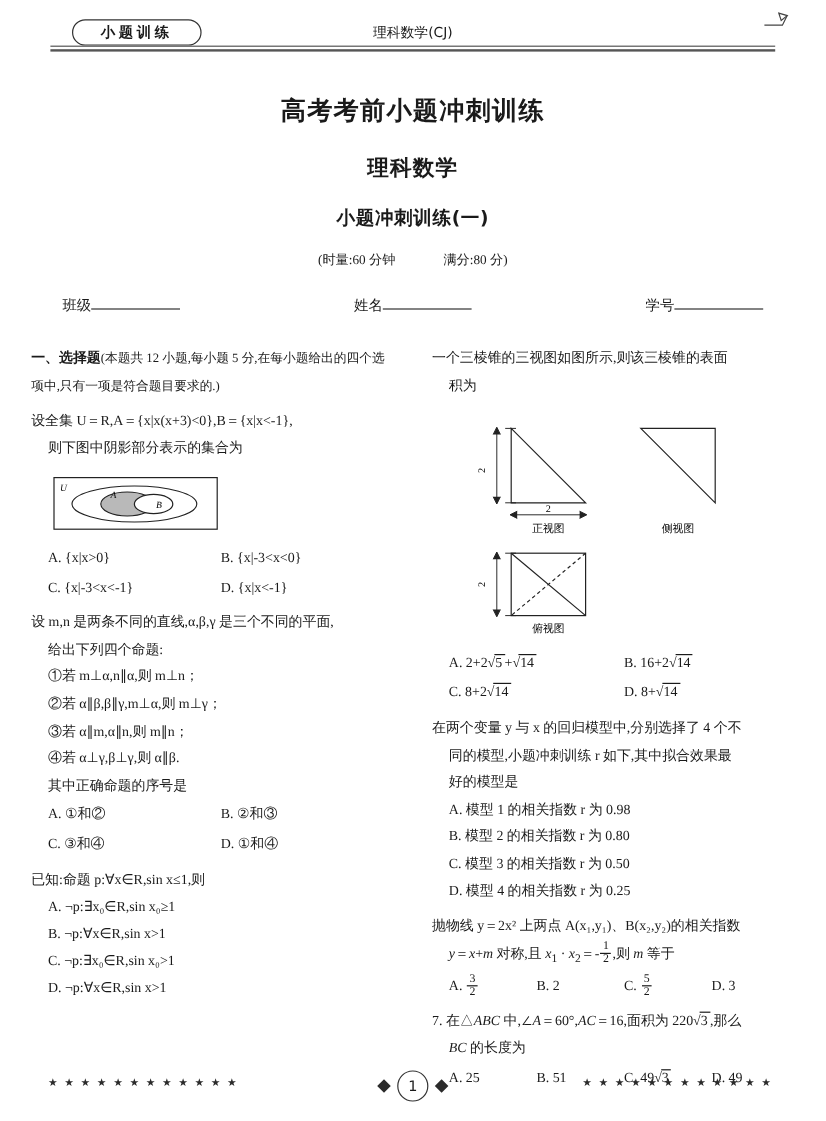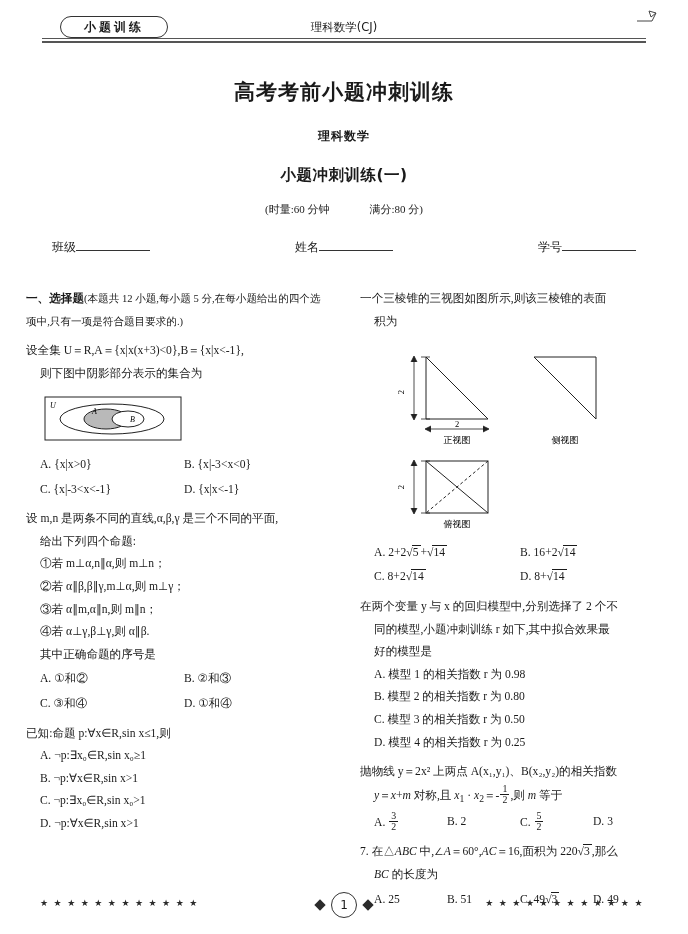--- a/index.html
+++ b/index.html
@@ -75,21 +75,21 @@
   .title1 {
     text-align: center;
     font-size: 21px;
     font-weight: bold;
     margin-top: 26px;
     letter-spacing: 1px;
     font-family: "DejaVu Sans", sans-serif;
   }
   .title2 {
     text-align: center;
-    font-size: 12px;
+    font-size: 18px;
     font-weight: bold;
     margin-top: 22px;
     letter-spacing: 1px;
     font-family: "DejaVu Sans", sans-serif;
   }
   .title3 {
     text-align: center;
     font-size: 15.5px;
     font-weight: bold;
     margin-top: 20px;
@@ -367,21 +367,21 @@
           <div>A. 2+2<span class="nowrap">√<span class="sqrt">5</span></span>+<span class="nowrap">√<span class="sqrt">14</span></span></div>
           <div>B. 16+2<span class="nowrap">√<span class="sqrt">14</span></span></div>
         </div>
         <div class="opts">
           <div>C. 8+2<span class="nowrap">√<span class="sqrt">14</span></span></div>
           <div>D. 8+<span class="nowrap">√<span class="sqrt">14</span></span></div>
         </div>
       </div>
 
       <div class="q">
-        <div class="qline">在两个变量 y 与 x 的回归模型中,分别选择了 2 个不</div>
+        <div class="qline">在两个变量 y 与 x 的回归模型中,分别选择了 4 个不</div>
         <div class="qbody">同的模型,小题冲刺训练 r 如下,其中拟合效果最</div>
         <div class="qbody">好的模型是</div>
         <div class="qbody">A. 模型 1 的相关指数 r 为 0.98</div>
         <div class="qbody">B. 模型 2 的相关指数 r 为 0.80</div>
         <div class="qbody">C. 模型 3 的相关指数 r 为 0.50</div>
         <div class="qbody">D. 模型 4 的相关指数 r 为 0.25</div>
       </div>
 
       <div class="q">
         <div class="qline">抛物线 y＝2x² 上两点 A(x₁,y₁)、B(x₂,y₂)的相关指数</div>

